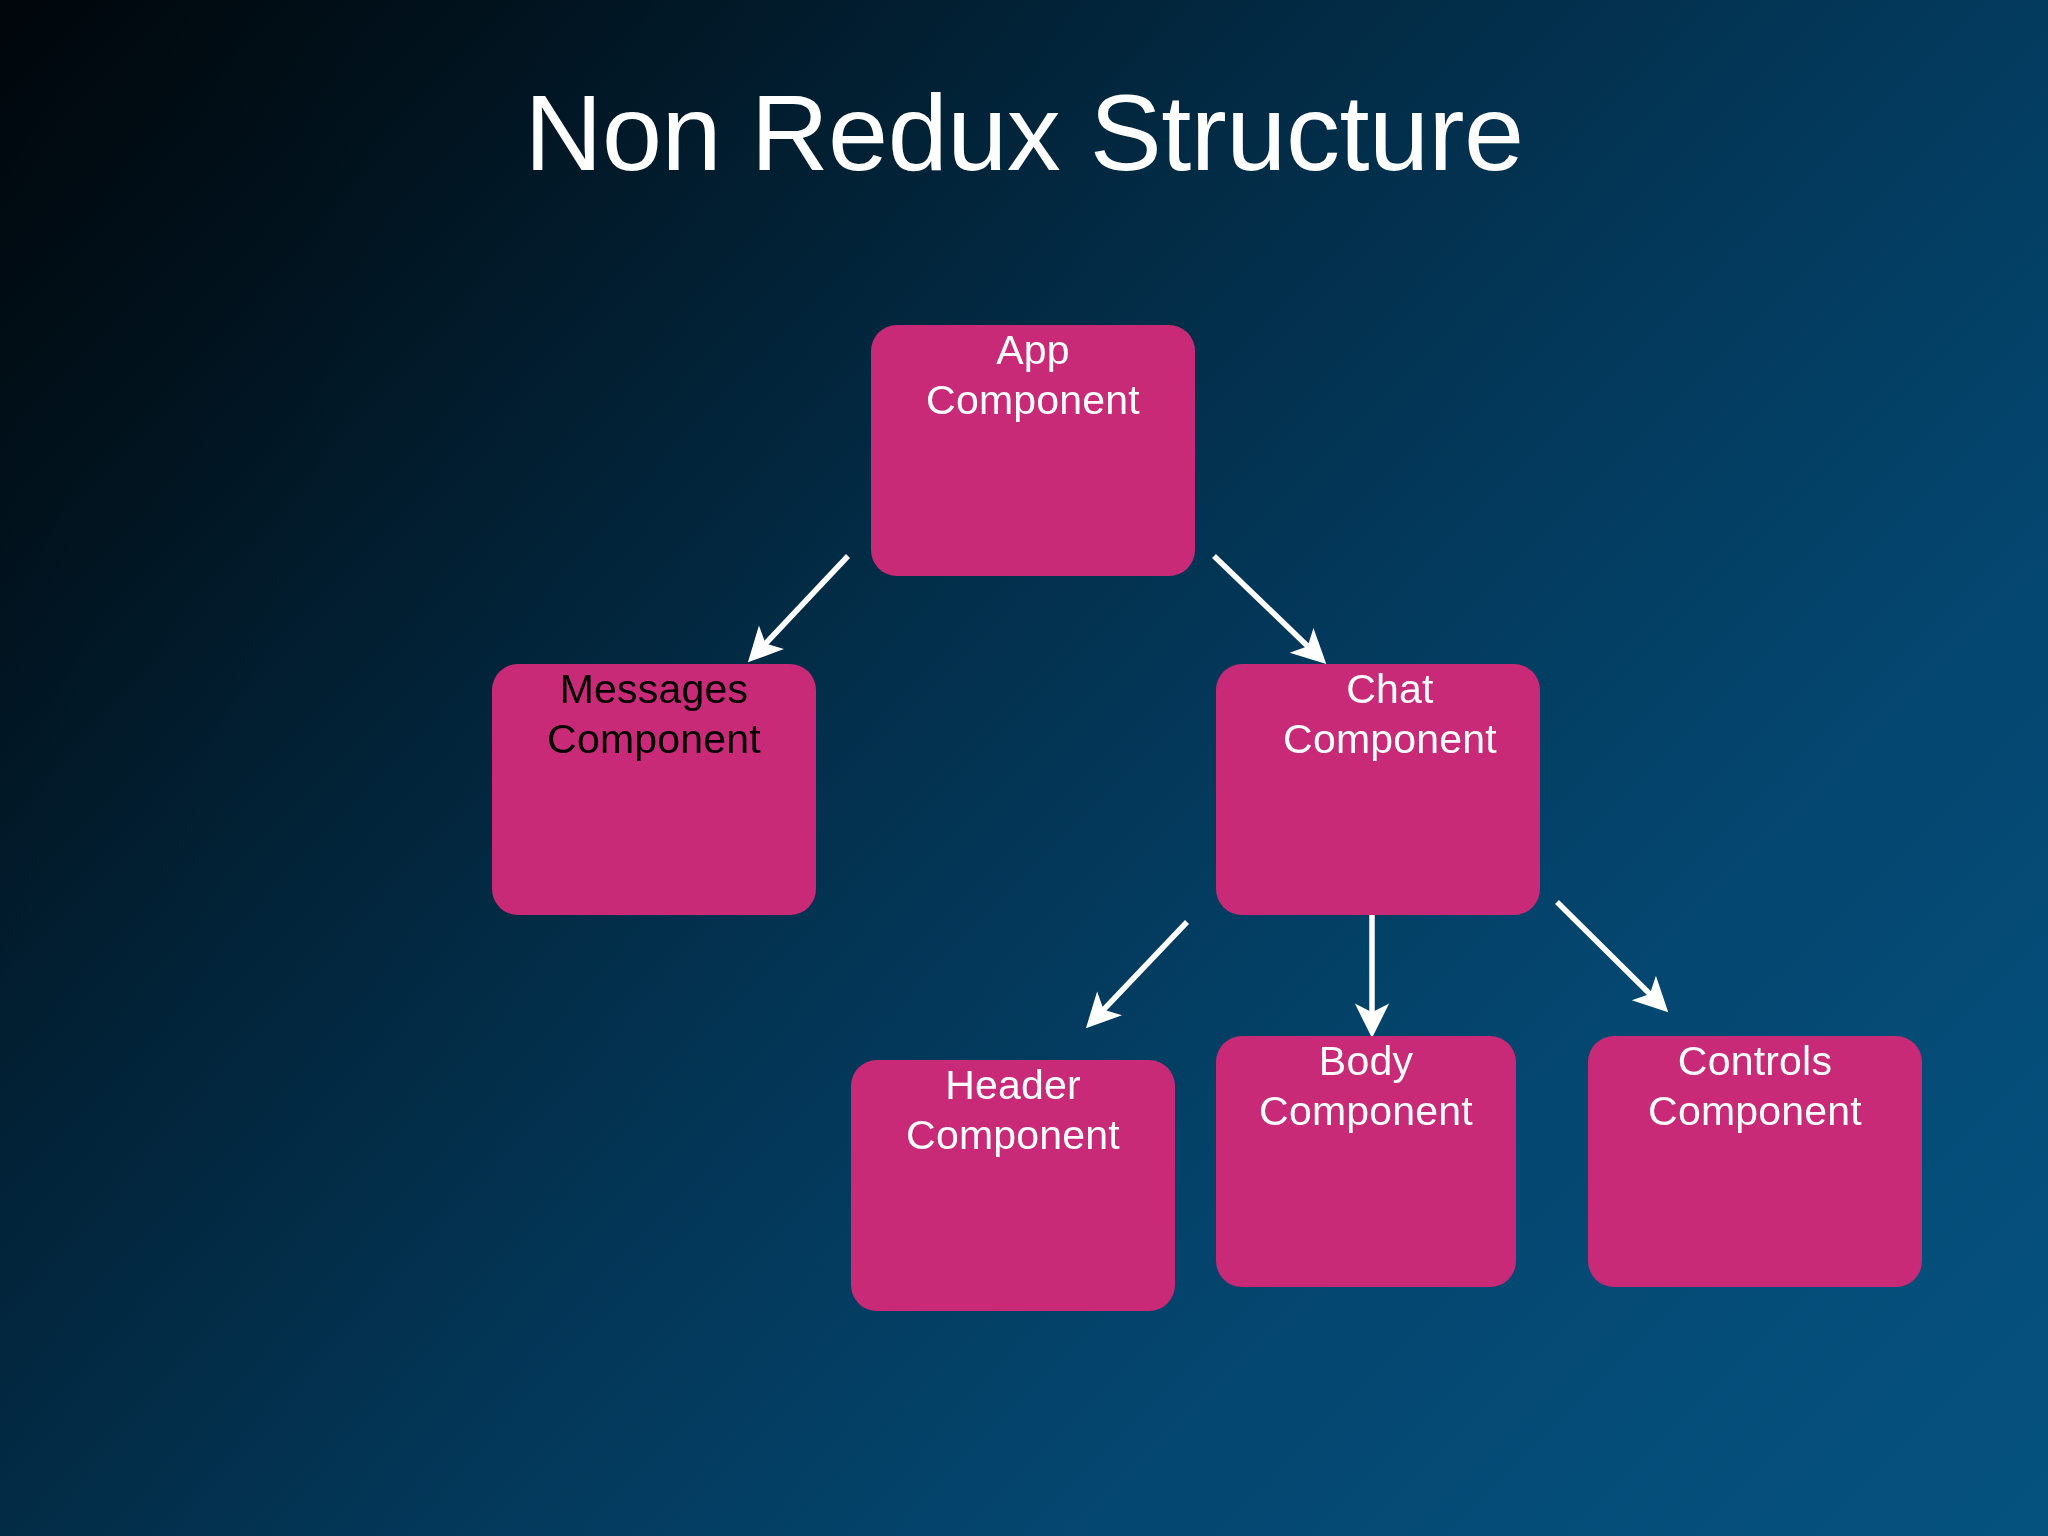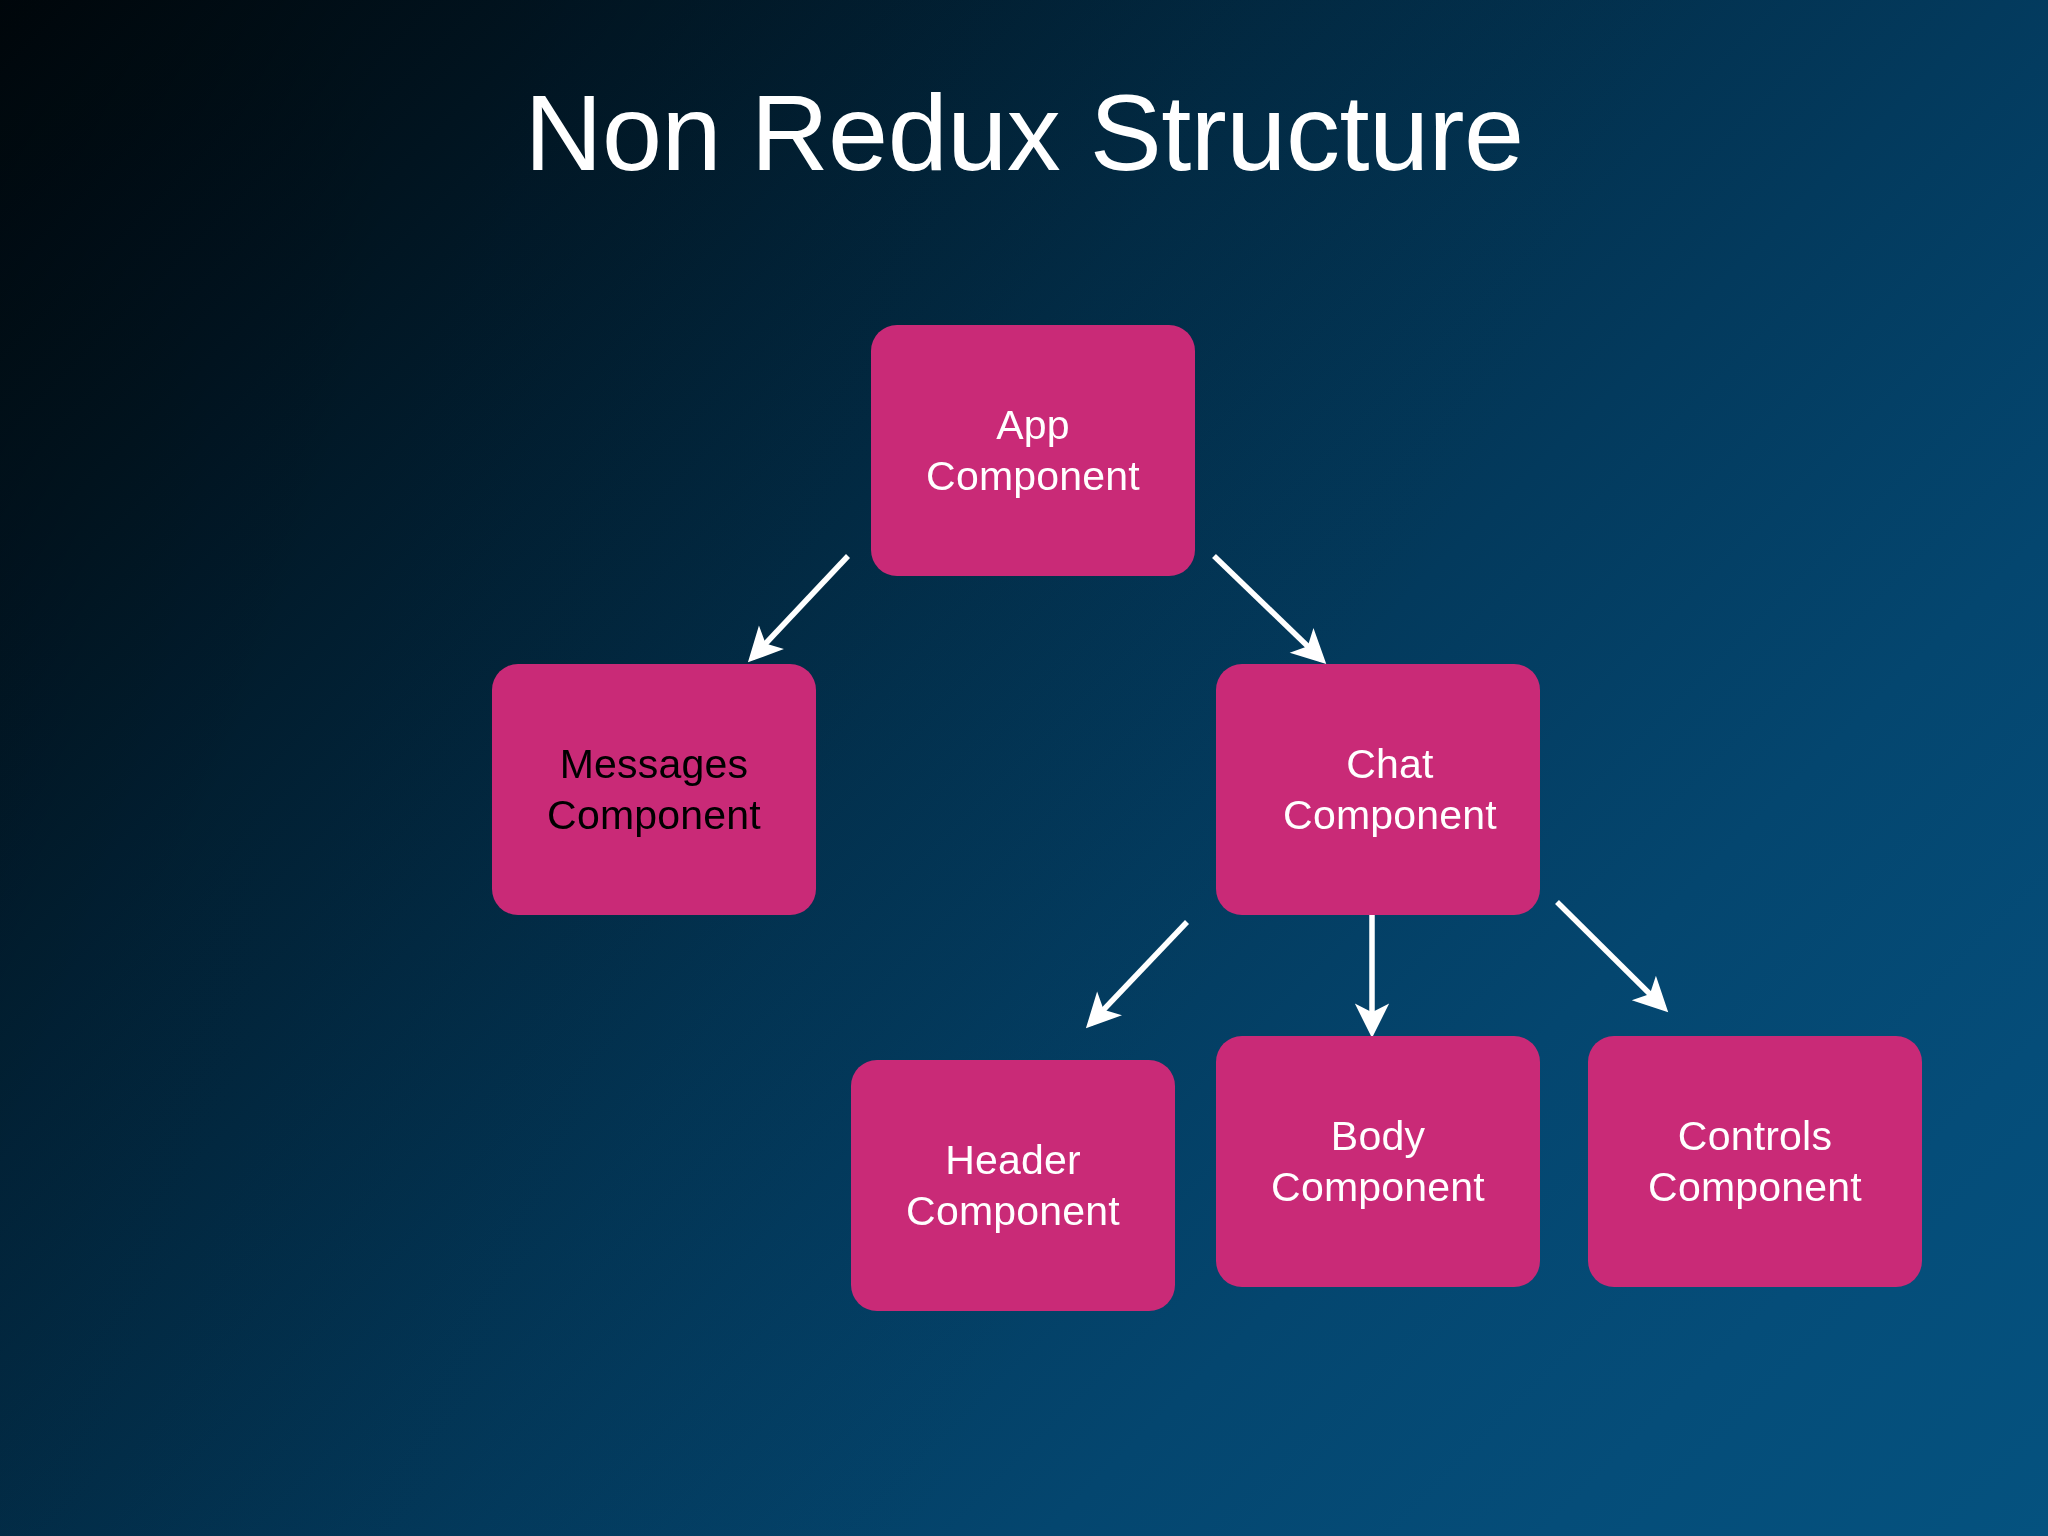--- a/index.html
+++ b/index.html
@@ -58,21 +58,20 @@
   }
 
   .node {
     position: absolute;
     box-sizing: border-box;
     border-radius: 26px;
     color: #ffffff;
     display: flex;
     flex-direction: column;
     align-items: center;
-    justify-content: center;
     text-align: center;
     font-size: 41px;
     line-height: 1.23;
     font-weight: 400;
     z-index: 4;
     letter-spacing: 0.2px;
   }
   .node .ln { display: block; }
 
   #arrows {
@@ -120,21 +119,21 @@
   <div class="node" style="left: 1216px; top: 664px; width: 324px; height: 251px; background: rgb(201, 42, 119); color: rgb(255, 255, 255); padding-left: 24px;">
     <span class="ln">Chat</span>
     <span class="ln">Component</span>
   </div>
 
   <div class="node" style="left: 851px; top: 1036px; width: 324px; height: 251px; background: rgb(201, 42, 119); color: rgb(255, 255, 255); margin-top: 24px;">
     <span class="ln">Header</span>
     <span class="ln">Component</span>
   </div>
 
-  <div class="node" style="left: 1216px; top: 1036px; width: 324px; height: 251px; background: rgb(201, 42, 119); color: rgb(255, 255, 255);">
+  <div class="node" style="left: 1216px; top: 1036px; width: 300px; height: 251px; background: rgb(201, 42, 119); color: rgb(255, 255, 255);">
     <span class="ln">Body</span>
     <span class="ln">Component</span>
   </div>
 
   <div class="node" style="left: 1588px; top: 1036px; width: 334px; height: 251px; background: rgb(201, 42, 119); color: rgb(255, 255, 255);">
     <span class="ln">Controls</span>
     <span class="ln">Component</span>
   </div>
 
 </div>

